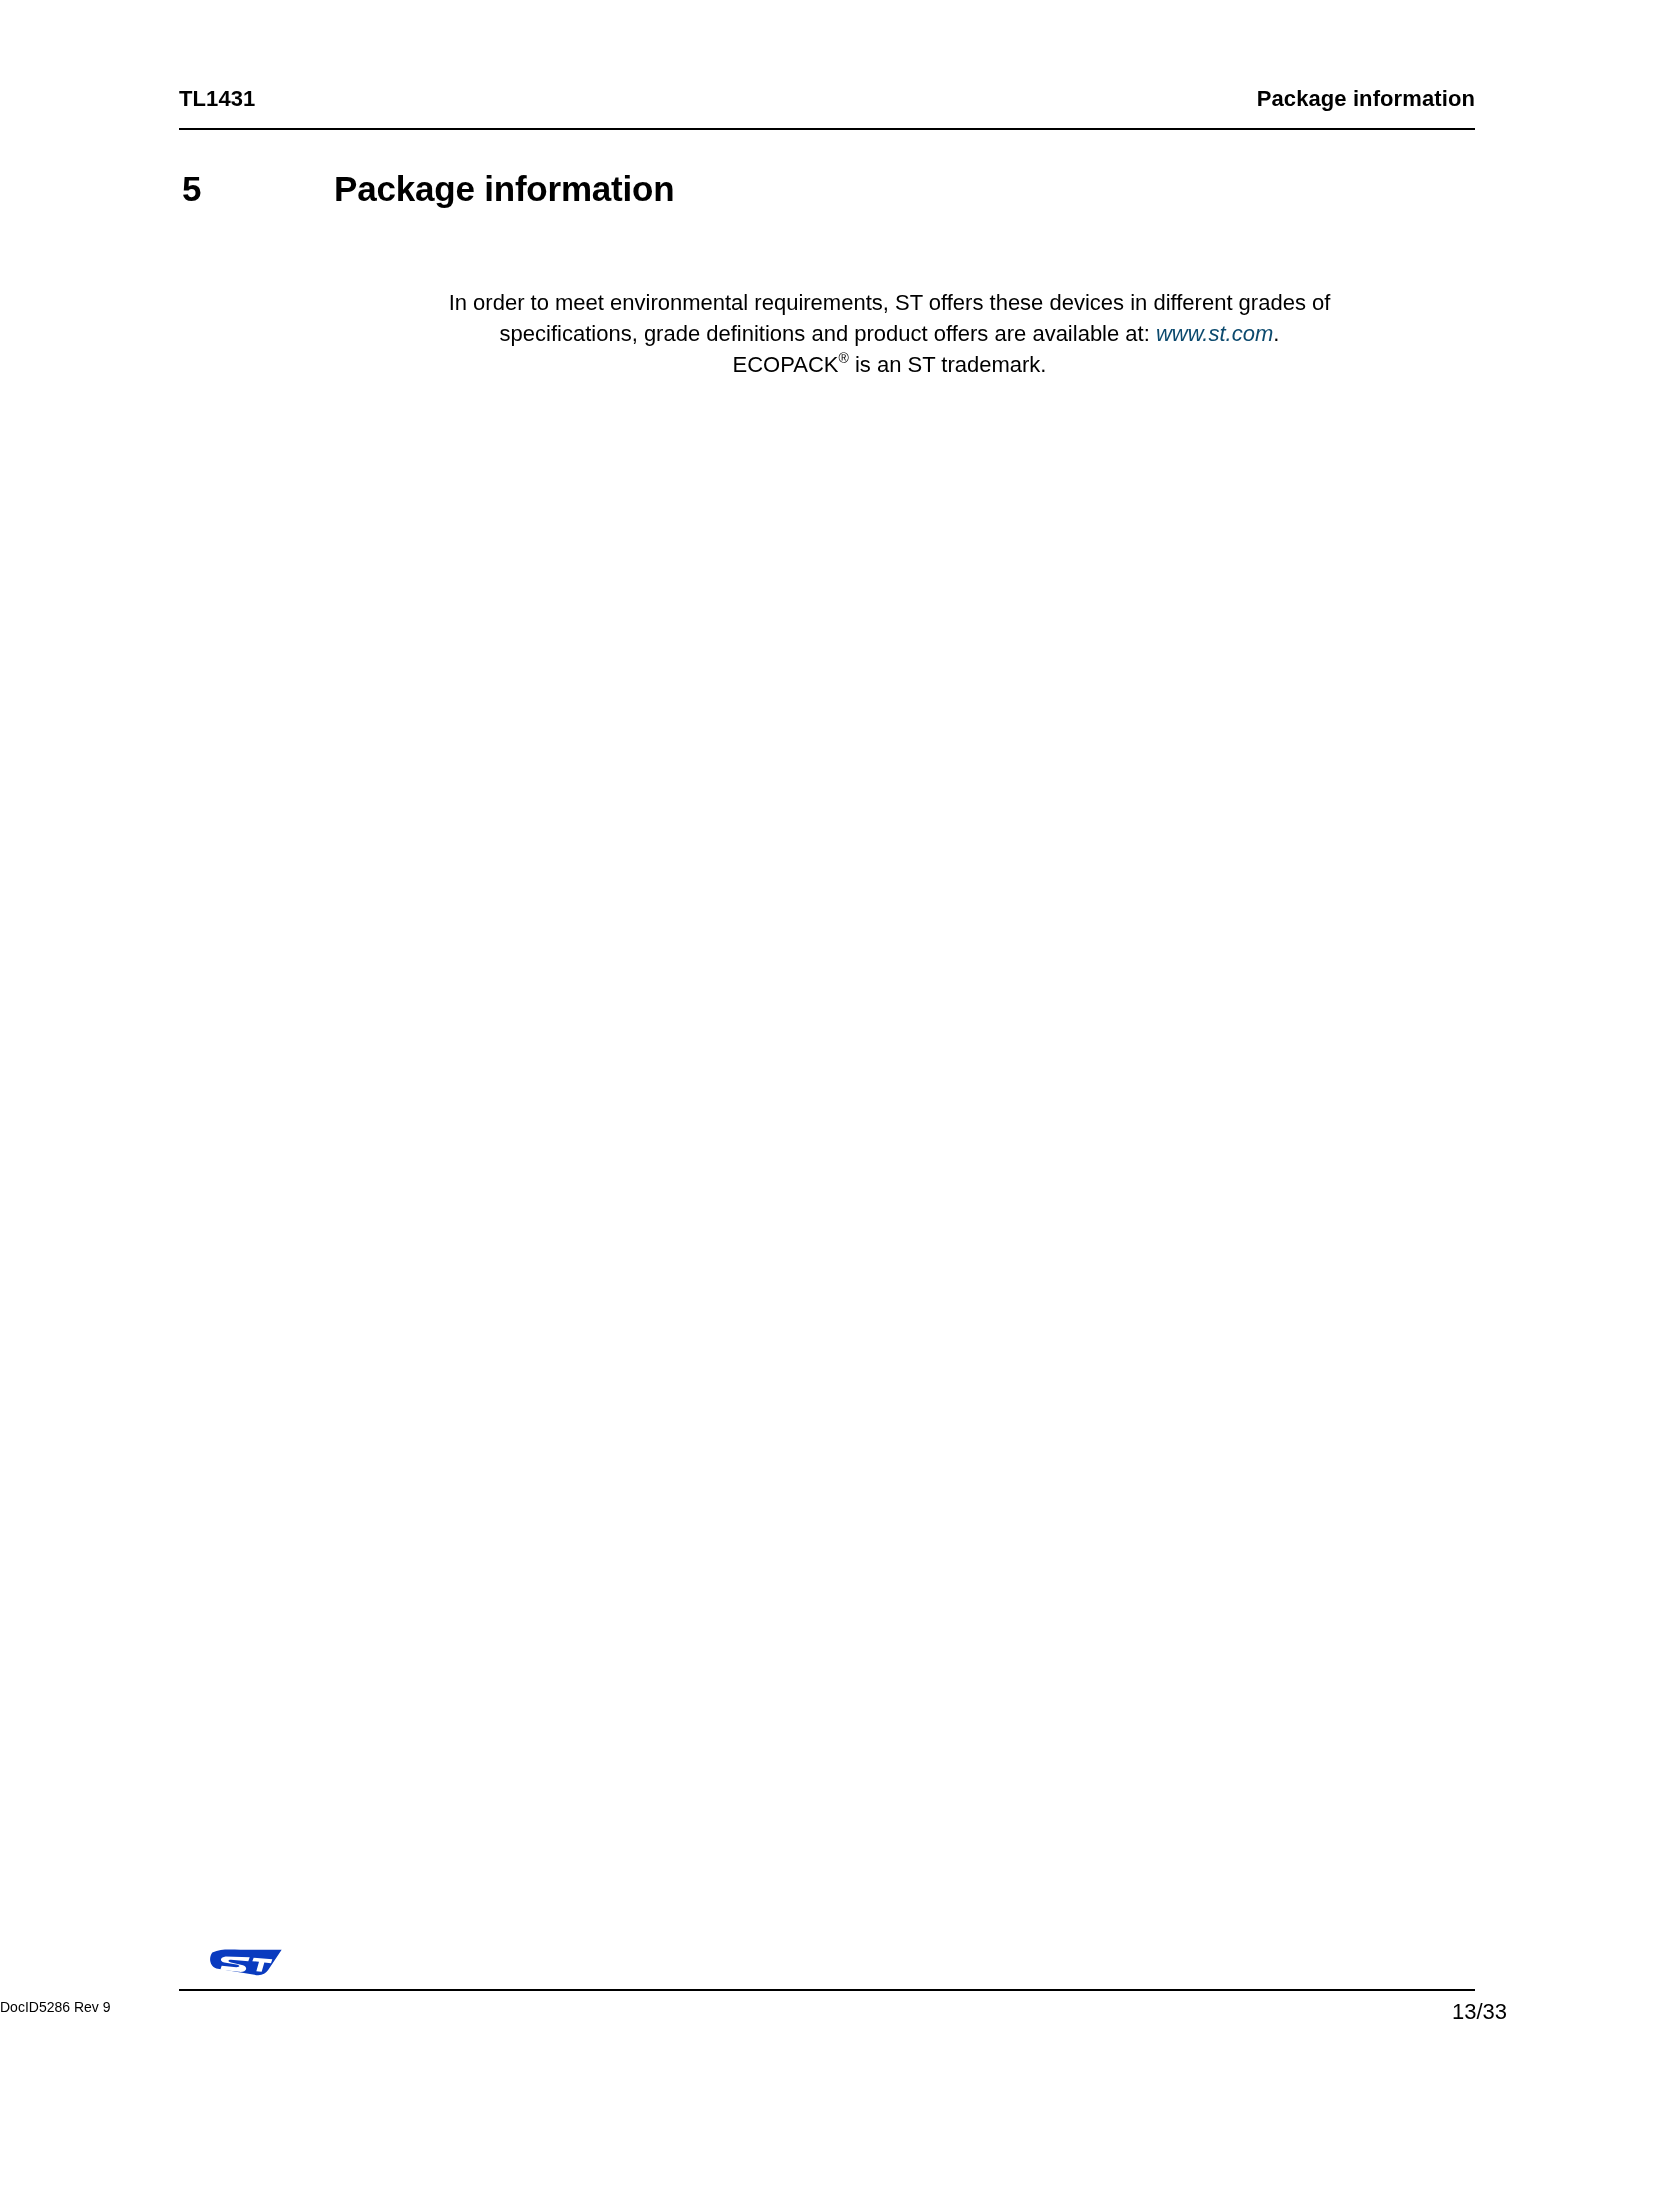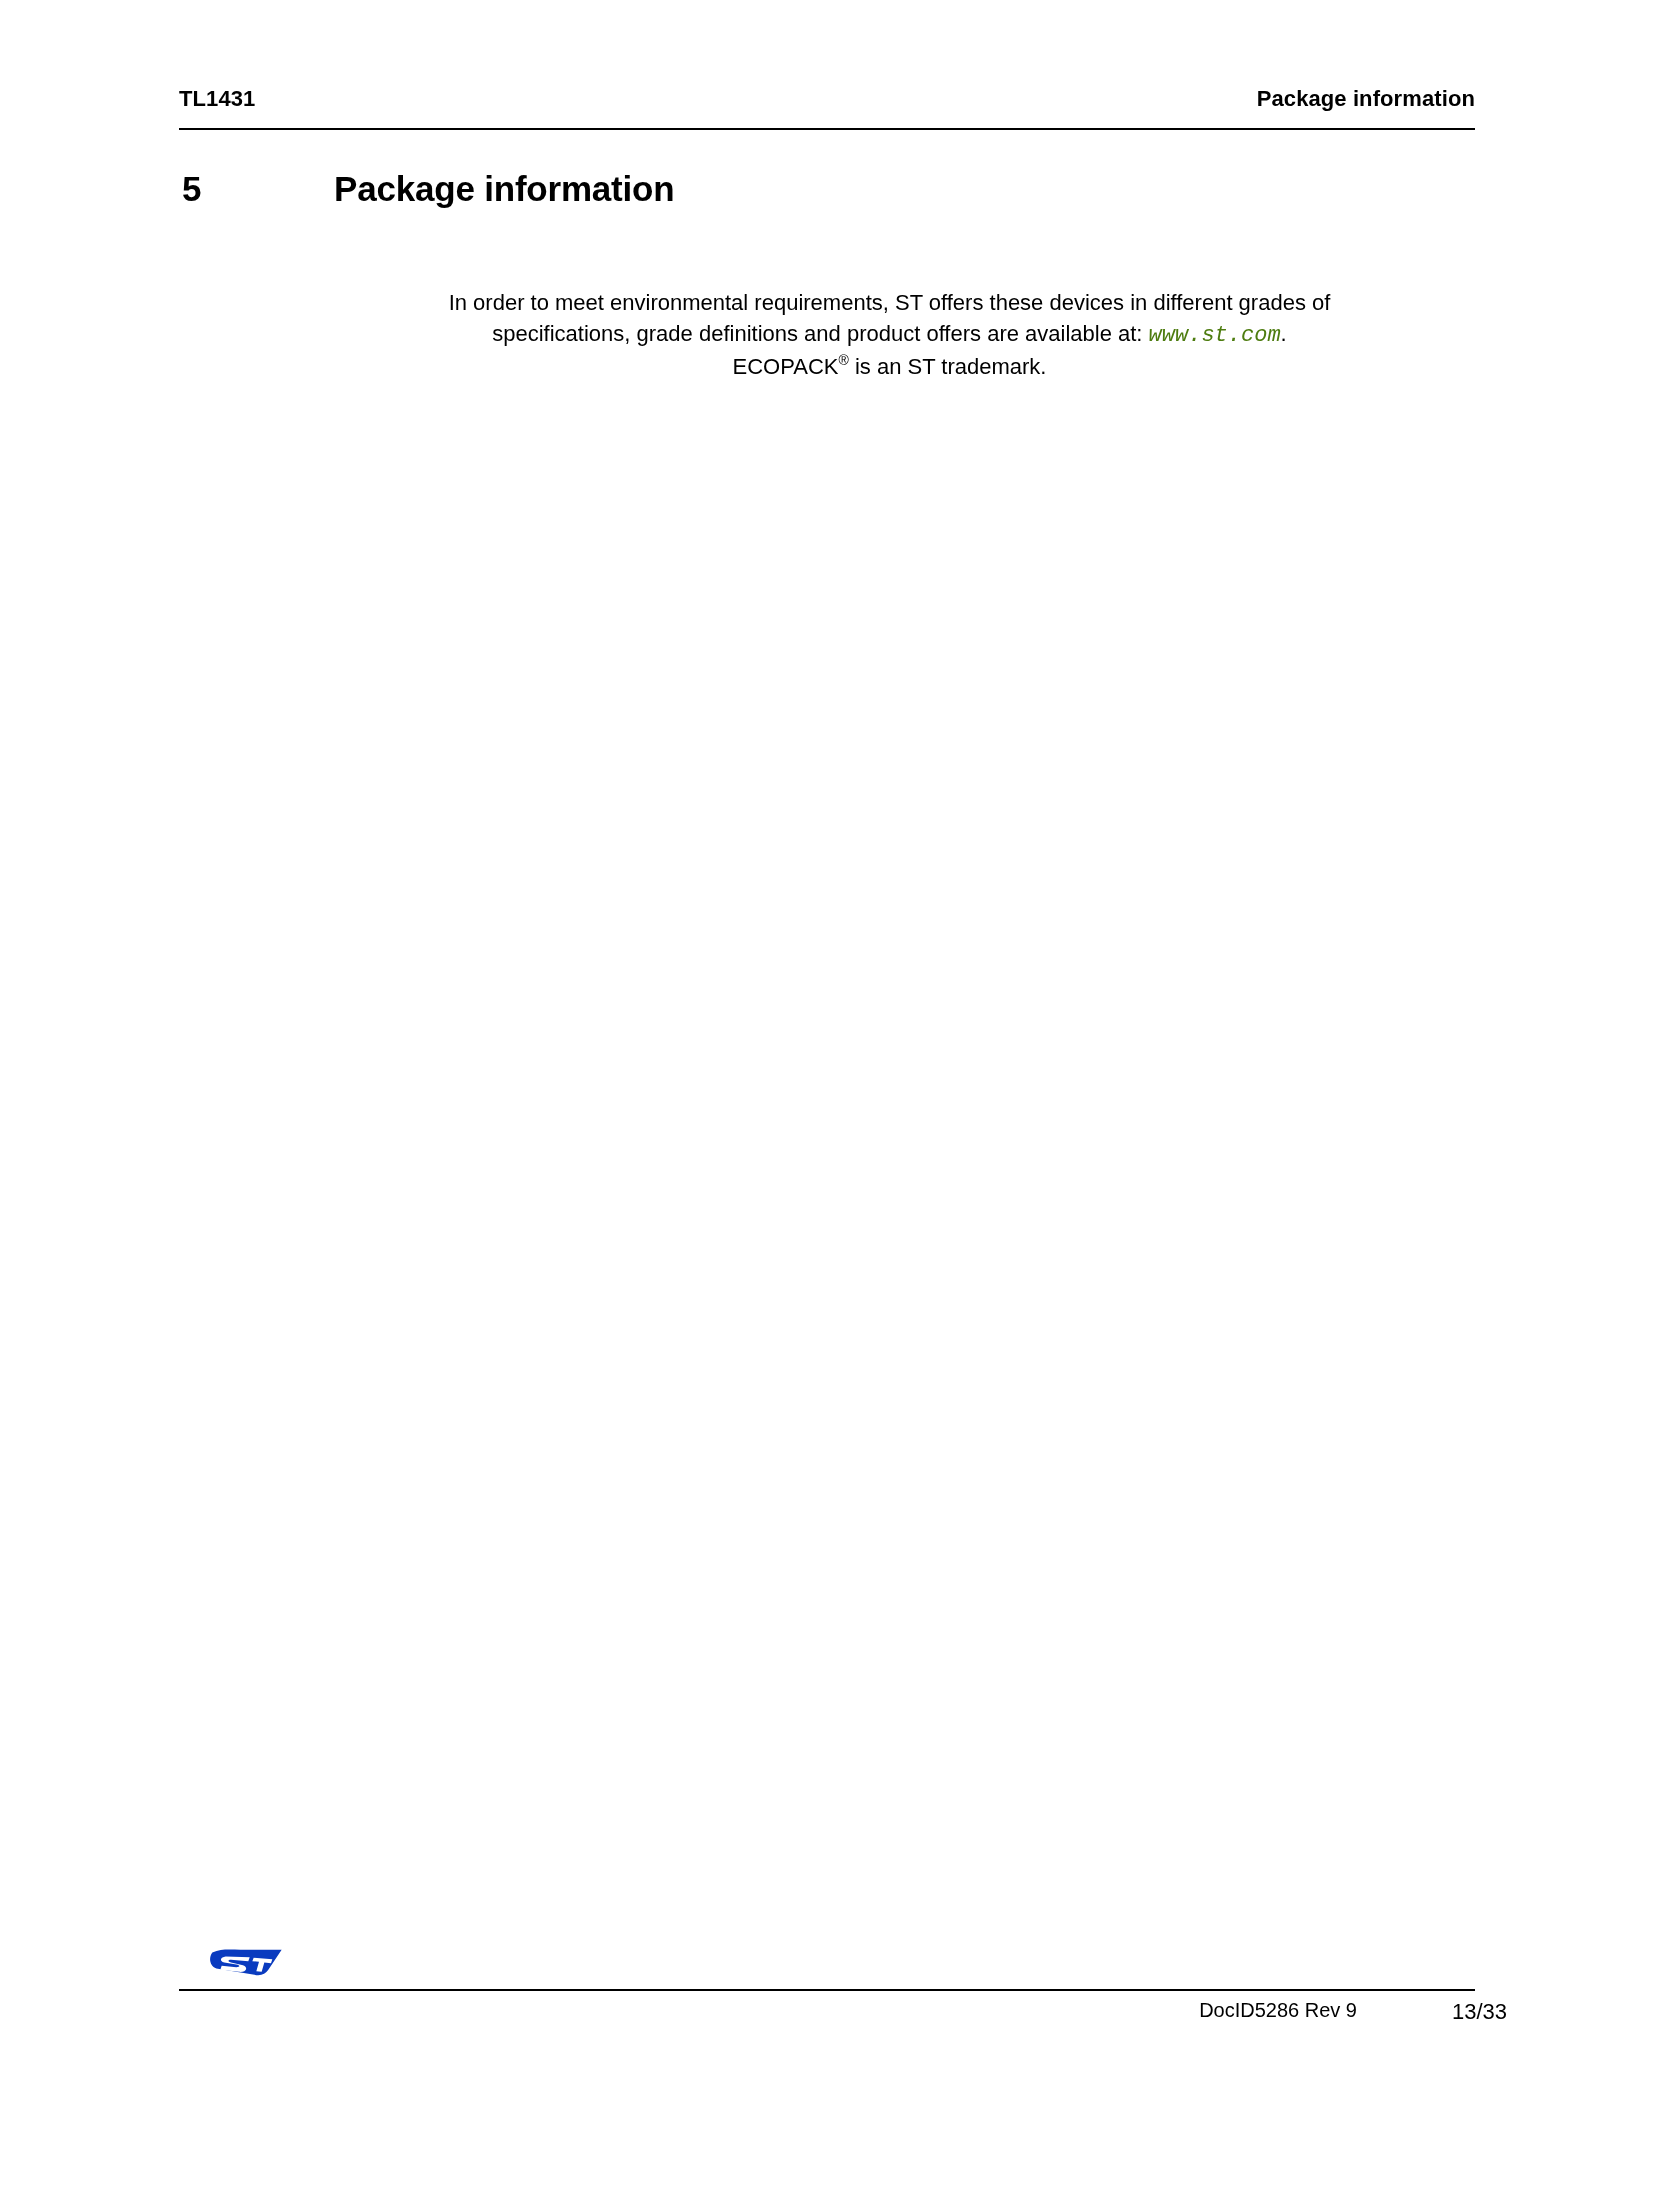--- a/index.html
+++ b/index.html
@@ -91,23 +91,22 @@
   .body-line {
     white-space: nowrap;
     text-align: center;
   }
   sup.reg {
     font-size: 14px;
     vertical-align: 9.4px;
     line-height: 0;
   }
   .weblink {
-    color: #4d7c0f;
+    color: #0c4a6e;
     font-style: italic;
-    font-family: Liberation Mono, monospace;
   }
 
   
   .footer-rule {
     position: absolute;
     left: 179px;
     top: 1989px;
     width: 1296px;
     height: 2px;
     background: #000000;
@@ -117,22 +116,22 @@
     left: 207px;
     top: 1943px;
     width: 80px;
     height: 39px;
   }
   .footer-center {
     position: absolute;
     left: 0;
     top: 1999px;
     width: 1357px;
-    text-align: right;
-    font-size: 20px;
+    text-align: left;
+    font-size: 14px;
   }
   .footer-right {
     position: absolute;
     right: 184px;
     top: 1999px;
     font-size: 22px;
     text-align: right;
   }
 </style>
 </head>

